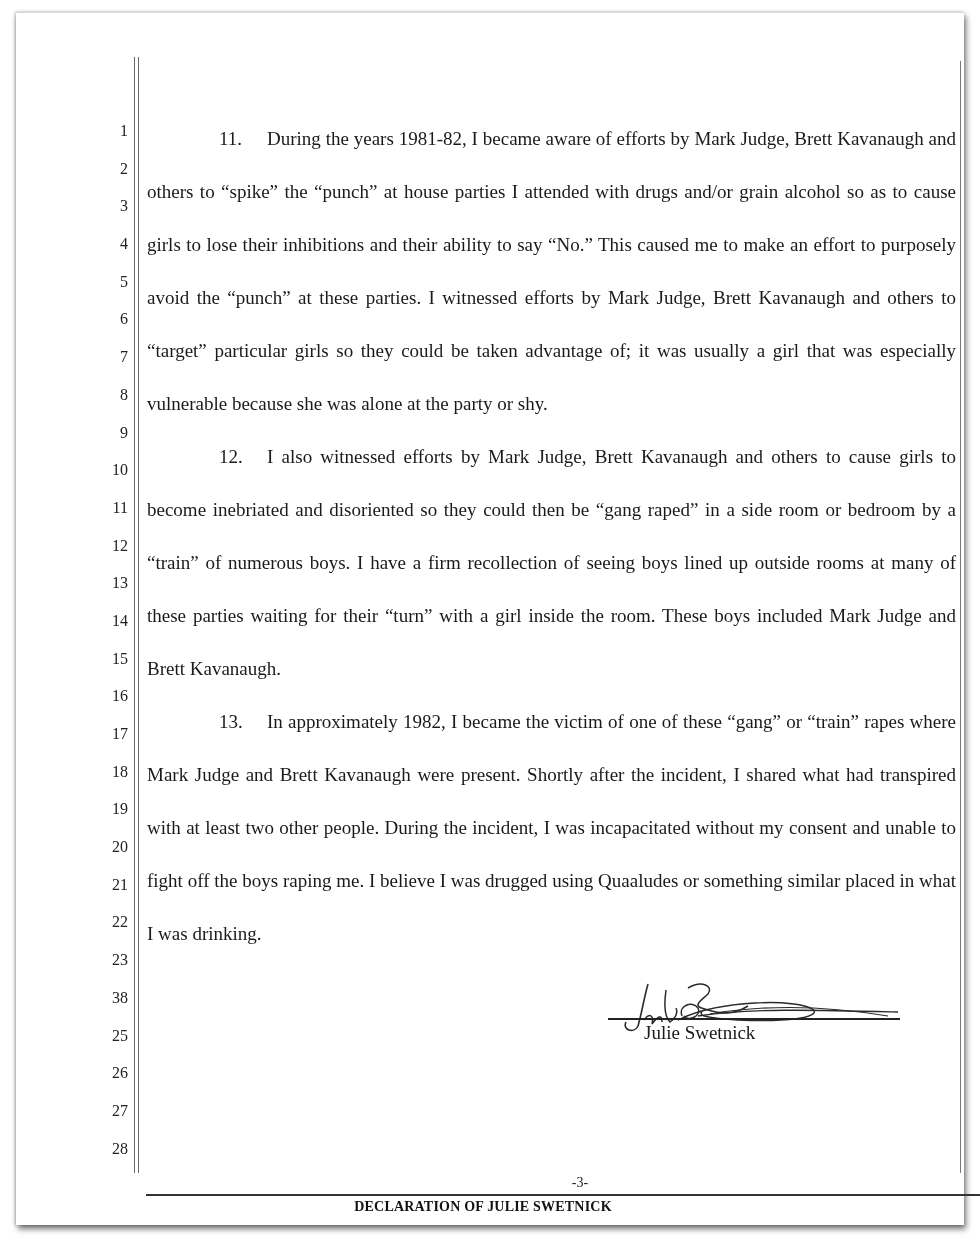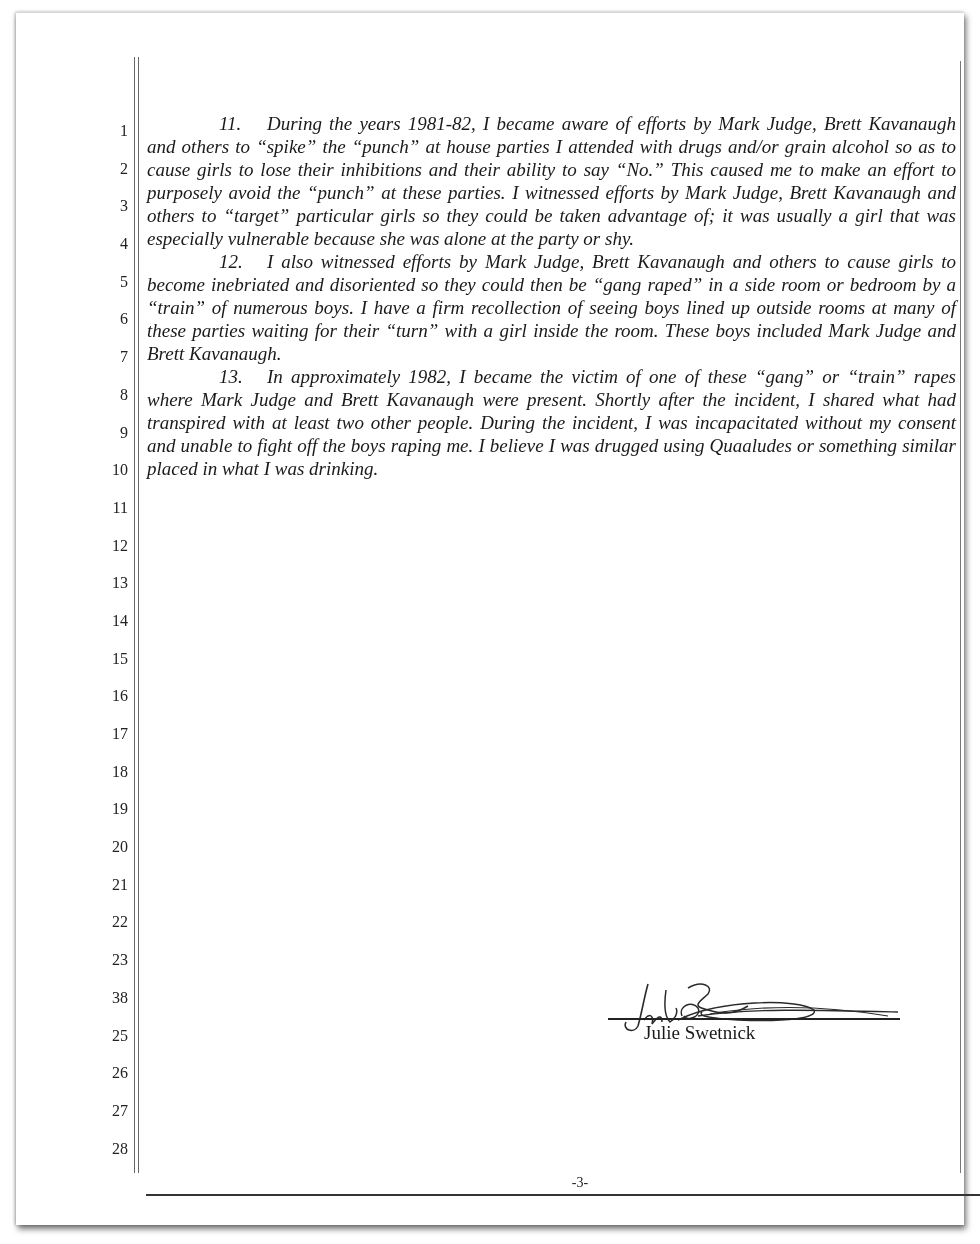--- a/index.html
+++ b/index.html
@@ -42,24 +42,23 @@
   }
   .line-numbers .ln {
     height: 37.7px;
     line-height: 37.7px;
   }
   .body-text {
     position: absolute;
     left: 131px; top: 99px;
     width: 809px;
     font-size: 19px;
-    line-height: 23px;
+    line-height: 53px;
     text-align: justify;
     color: #1a1a1a;
-    font-style: italic;
   }
   .body-text p { margin: 0; }
   .para { text-indent: 72px; }
   .para .num { display: inline-block; width: 48px; text-indent: 0; }
   .signature-block {
     position: absolute;
     left: 592px; top: 961px;
     width: 300px; height: 80px;
   }
   .signature-line {
@@ -161,13 +160,14 @@
       <path d="M60 44 C 100 24, 180 22, 196 34 C 200 42, 170 46, 120 44 C 90 42, 80 40, 84 36" fill="none" stroke="#2a2a2a" stroke-width="1.4"></path>
       <path d="M80 40 C 130 32, 200 34, 280 36" fill="none" stroke="#2a2a2a" stroke-width="1.3"></path>
       <path d="M92 38 C 150 28, 210 30, 270 40" fill="none" stroke="#2a2a2a" stroke-width="1.1"></path>
     </svg>
     <div class="signature-line"></div>
     <div class="signer-name">Julie Swetnick</div>
   </div>
 
   <div class="page-number">-3-</div>
   <div class="footer-rule"></div>
+  <div class="footer-title">DECLARATION OF JULIE SWETNICK</div>
 </div>
 
 </body></html>

